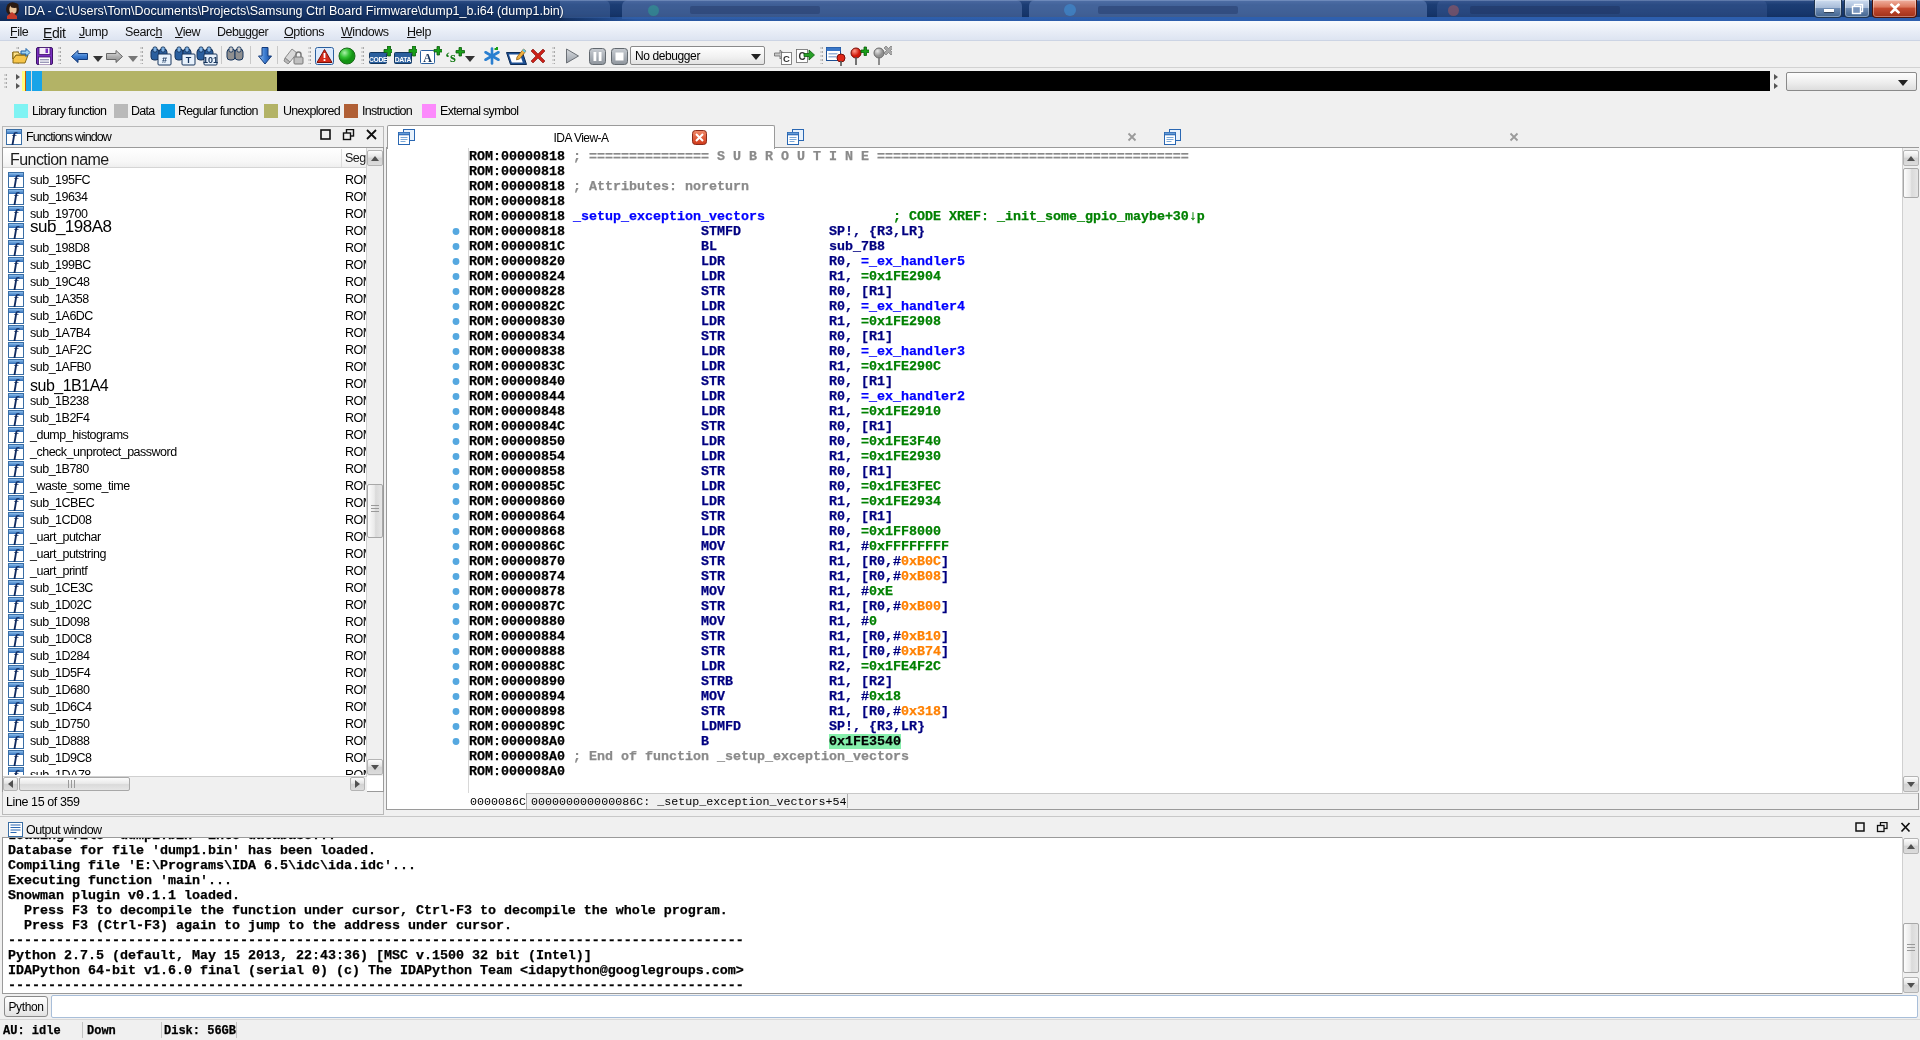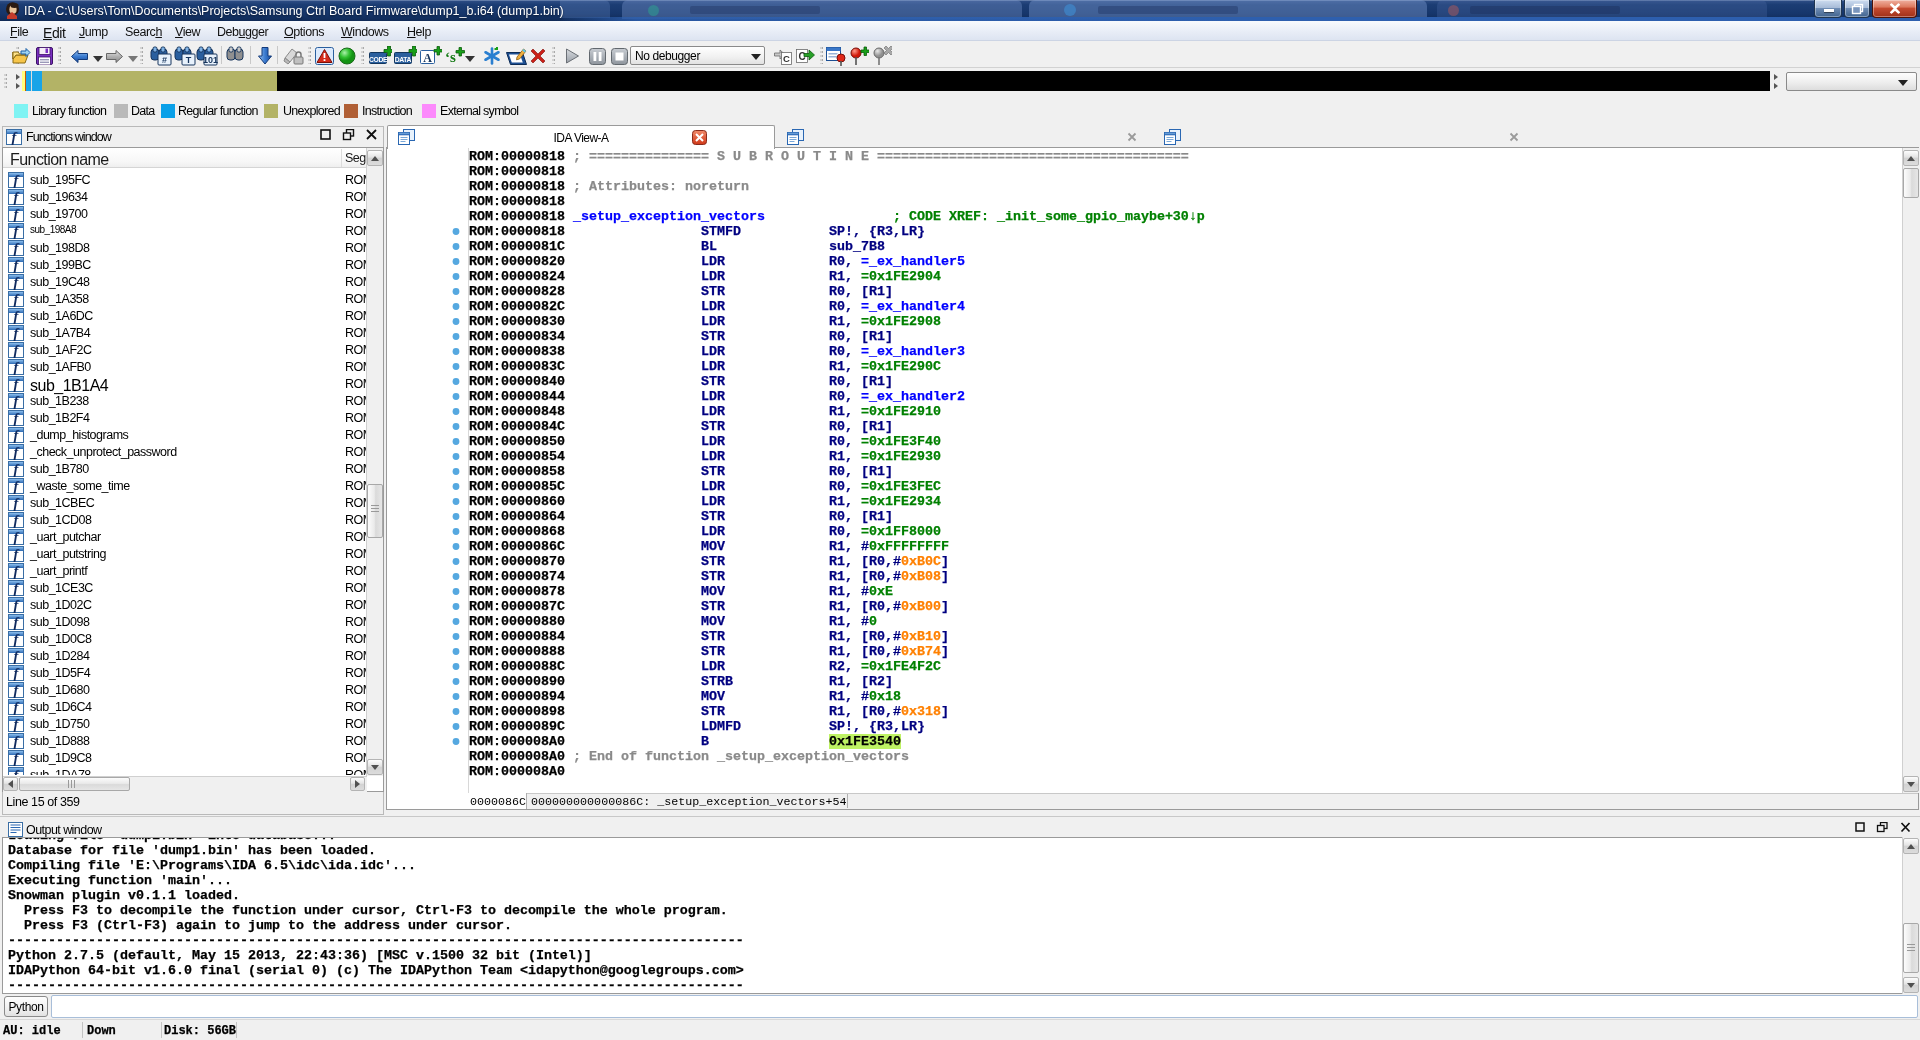--- a/index.html
+++ b/index.html
@@ -2,21 +2,21 @@
 <html><head><meta charset="utf-8">
 <style>
 *{margin:0;padding:0;box-sizing:border-box}
 html,body{width:1920px;height:1040px;overflow:hidden;background:#f0f0f0;
   font-family:"Liberation Sans",sans-serif;}
 .abs{position:absolute}
 #root{position:relative;width:1920px;height:1040px}
 .mono{font-family:"Liberation Mono",monospace;font-weight:bold;-webkit-text-stroke:0.25px currentColor}
 .k{color:#000}.n{color:#000080}.b{color:#0000ff}.g{color:#8a8a8a}
 .gr{color:#008000}.o{color:#ff8000}
-.hl{background:#bef264;color:#000}
+.hl{background:#86efac;color:#000}
 .sep{position:absolute;width:1px;background:#c8c8c8}
 .hsep{position:absolute;height:1px;background:#c8c8c8}
 .handle{position:absolute;width:3px;background-image:radial-gradient(circle,#aaa 1px,transparent 1.2px);background-size:3px 4px;background-position:1px 1px}
 .sbtrack{position:absolute;background:#f0f0f0;border:1px solid #c8c8c8}
 .sbbtn{position:absolute;background:linear-gradient(#fdfdfd,#e3e3e3 45%,#d2d2d2 50%,#dcdcdc);border:1px solid #b4b4b4;border-radius:2px;display:flex;align-items:center;justify-content:center}
 .sbthumb{position:absolute;background:linear-gradient(90deg,#fcfcfc,#eaeaea 45%,#dadada 55%,#e6e6e6);border:1px solid #a8a8a8;border-radius:2px}
 .sbthumbh{position:absolute;background:linear-gradient(#fcfcfc,#eaeaea 45%,#dadada 55%,#e6e6e6);border:1px solid #a8a8a8;border-radius:2px}
 .arr{width:0;height:0;display:inline-block}
 </style></head><body>
 <div id="root">
@@ -357,21 +357,21 @@
         <rect x="1" y="1" width="14" height="4" fill="url(#gf1)"></rect>
         <text x="8" y="13" font-family="Liberation Serif" font-size="14.5" font-style="italic" font-weight="bold" fill="#102a5e" text-anchor="middle">f</text>
       </svg>
 <div class="abs" style="left:27px;top:39px;font-size:12.5px;letter-spacing:-0.5px;color:#000">sub_19700</div>
 <div class="abs" style="left:342px;top:39px;font-size:12.5px;letter-spacing:-0.5px;color:#000">ROM</div>
 <svg class="abs" style="left:5px;top:55px" width="16" height="16" viewBox="0 0 16 16">
         <rect x="0.5" y="0.5" width="15" height="15" fill="#fff" stroke="#3a6ea5"></rect>
         <rect x="1" y="1" width="14" height="4" fill="url(#gf1)"></rect>
         <text x="8" y="13" font-family="Liberation Serif" font-size="14.5" font-style="italic" font-weight="bold" fill="#102a5e" text-anchor="middle">f</text>
       </svg>
-<div class="abs" style="left:27px;top:56px;font-size:10px;letter-spacing:-0.5px;color:#000">sub_198A8</div>
+<div class="abs" style="left:27px;top:49px;font-size:17px;letter-spacing:-0.5px;color:#000">sub_198A8</div>
 <div class="abs" style="left:342px;top:56px;font-size:12.5px;letter-spacing:-0.5px;color:#000">ROM</div>
 <svg class="abs" style="left:5px;top:72px" width="16" height="16" viewBox="0 0 16 16">
         <rect x="0.5" y="0.5" width="15" height="15" fill="#fff" stroke="#3a6ea5"></rect>
         <rect x="1" y="1" width="14" height="4" fill="url(#gf1)"></rect>
         <text x="8" y="13" font-family="Liberation Serif" font-size="14.5" font-style="italic" font-weight="bold" fill="#102a5e" text-anchor="middle">f</text>
       </svg>
 <div class="abs" style="left:27px;top:73px;font-size:12.5px;letter-spacing:-0.5px;color:#000">sub_198D8</div>
 <div class="abs" style="left:342px;top:73px;font-size:12.5px;letter-spacing:-0.5px;color:#000">ROM</div>
 <svg class="abs" style="left:5px;top:89px" width="16" height="16" viewBox="0 0 16 16">
         <rect x="0.5" y="0.5" width="15" height="15" fill="#fff" stroke="#3a6ea5"></rect>

